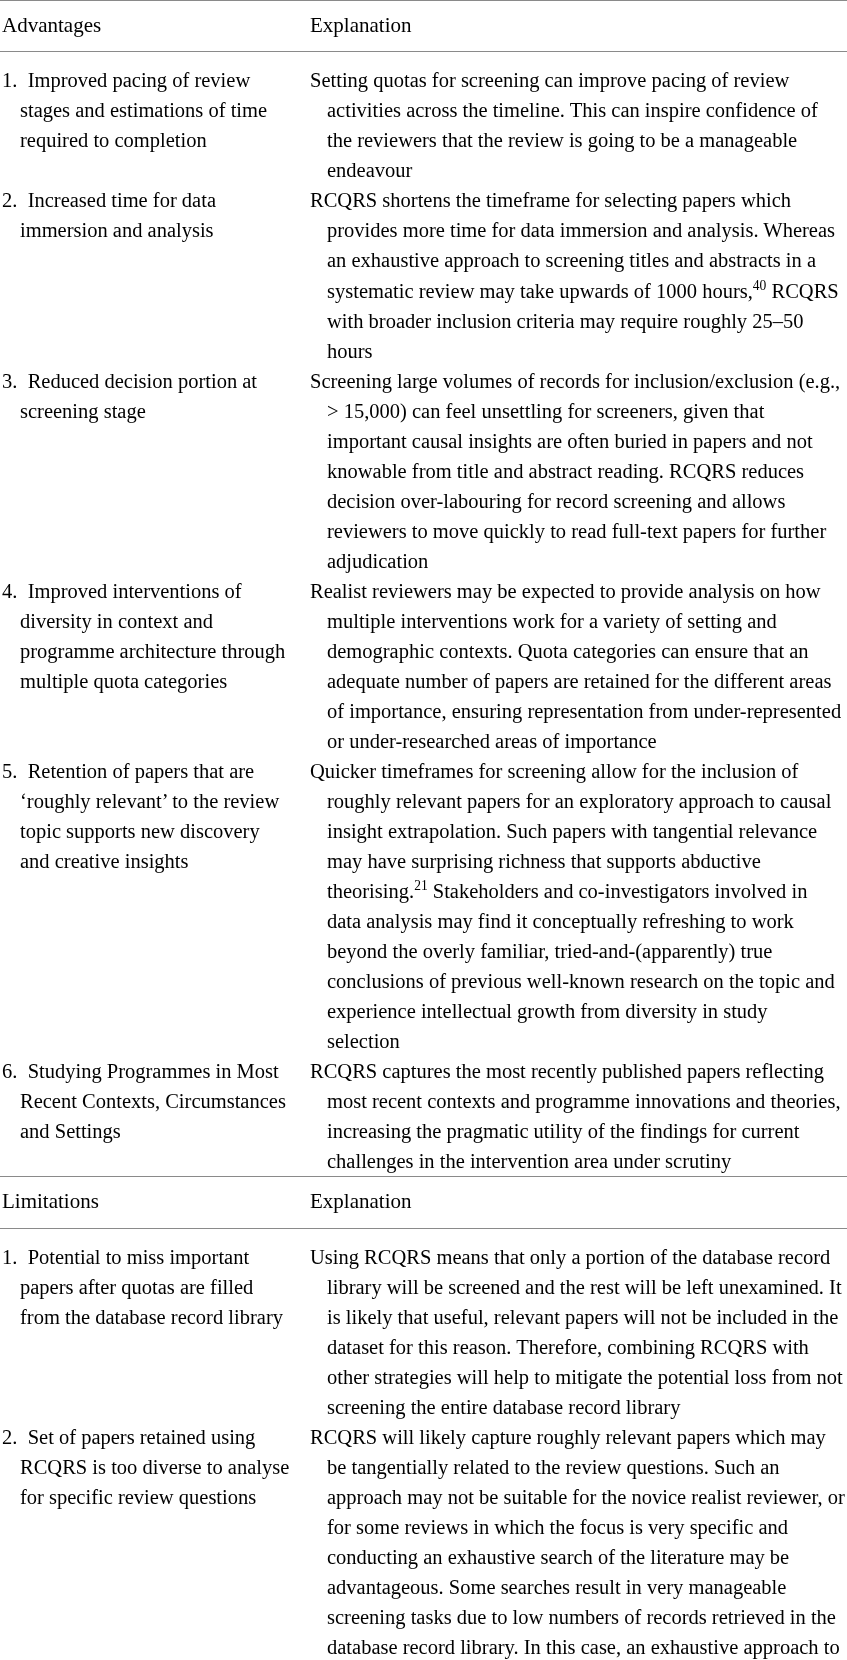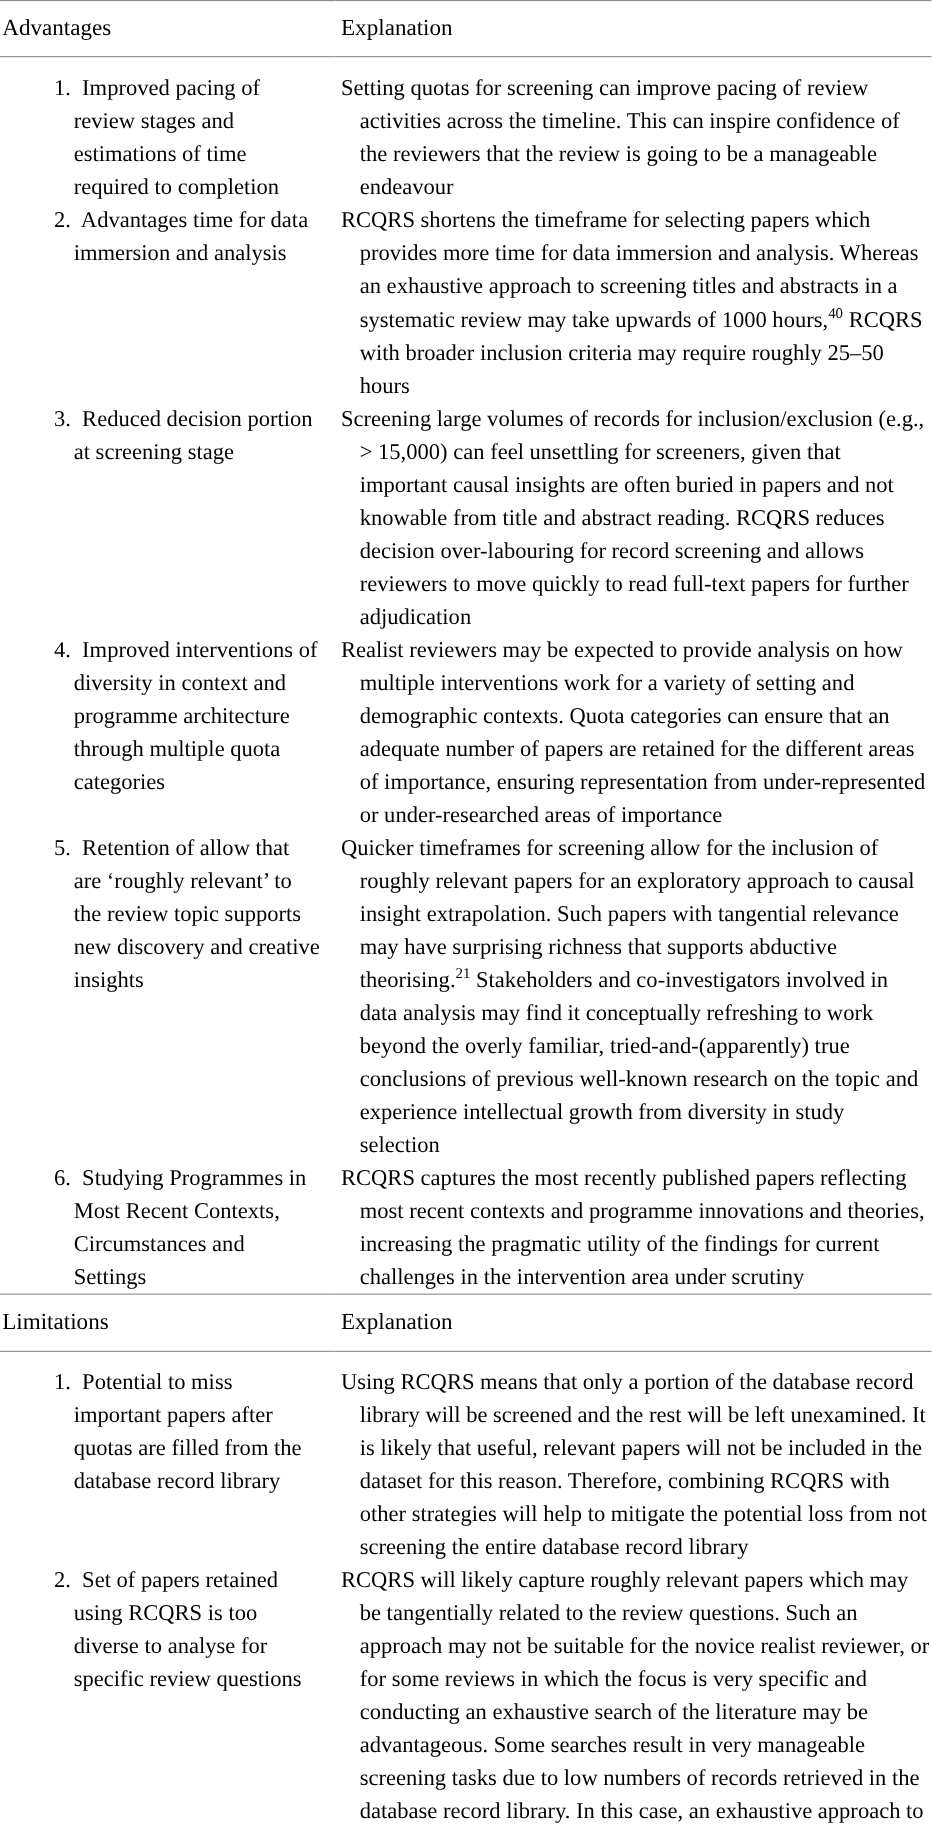--- a/index.html
+++ b/index.html
@@ -61,21 +61,20 @@
   tr.body-row td.expl-cell {
     padding-left: 5px;
     padding-right: 2px;
   }
   tr.body-row:last-child td { padding-bottom: 13px; }
 
   
   .num-item {
     padding-left: 18px;
     text-indent: -18px;
-    margin-left: 47px;
   }
   .num-item .item-num { }
 
   
   .expl-para {
     padding-left: 17px;
     text-indent: -17px;
   }
 
   sup.ref {
@@ -109,21 +108,21 @@
         </td>
         <td class="expl-cell">
           <div class="expl-para">Setting quotas for screening can improve pacing of review activities across the timeline. This can inspire confidence of the reviewers that the review is going to be a manageable endeavour</div>
         </td>
       </tr>
 
       <tr class="body-row">
         <td class="term-cell">
           <div class="num-item">
             <span class="item-num">2.&nbsp;</span>
-            <span>Advantages time for data immersion and analysis</span>
+            <span>Increased time for data immersion and analysis</span>
           </div>
         </td>
         <td class="expl-cell">
           <div class="expl-para"><span>RCQRS shortens the timeframe for selecting papers which provides more time for data immersion and analysis. Whereas an exhaustive approach to screening titles and abstracts in a systematic review may take upwards of 1000 hours,</span><sup class="ref">40</sup><span> RCQRS with broader inclusion criteria may require roughly 25–50 hours</span></div>
         </td>
       </tr>
 
       <tr class="body-row">
         <td class="term-cell">
           <div class="num-item">
@@ -145,21 +144,21 @@
         </td>
         <td class="expl-cell">
           <div class="expl-para">Realist reviewers may be expected to provide analysis on how multiple interventions work for a variety of setting and demographic contexts. Quota categories can ensure that an adequate number of papers are retained for the different areas of importance, ensuring representation from under-represented or under-researched areas of importance</div>
         </td>
       </tr>
 
       <tr class="body-row">
         <td class="term-cell">
           <div class="num-item">
             <span class="item-num">5.&nbsp;</span>
-            <span>Retention of allow that are ‘roughly relevant’ to the review topic supports new discovery and creative insights</span>
+            <span>Retention of papers that are ‘roughly relevant’ to the review topic supports new discovery and creative insights</span>
           </div>
         </td>
         <td class="expl-cell">
           <div class="expl-para"><span>Quicker timeframes for screening allow for the inclusion of roughly relevant papers for an exploratory approach to causal insight extrapolation. Such papers with tangential relevance may have surprising richness that supports abductive theorising.</span><sup class="ref">21</sup><span> Stakeholders and co-investigators involved in data analysis may find it conceptually refreshing to work beyond the overly familiar, tried-and-(apparently) true conclusions of previous well-known research on the topic and experience intellectual growth from diversity in study selection</span></div>
         </td>
       </tr>
 
       <tr class="body-row">
         <td class="term-cell">
           <div class="num-item">

